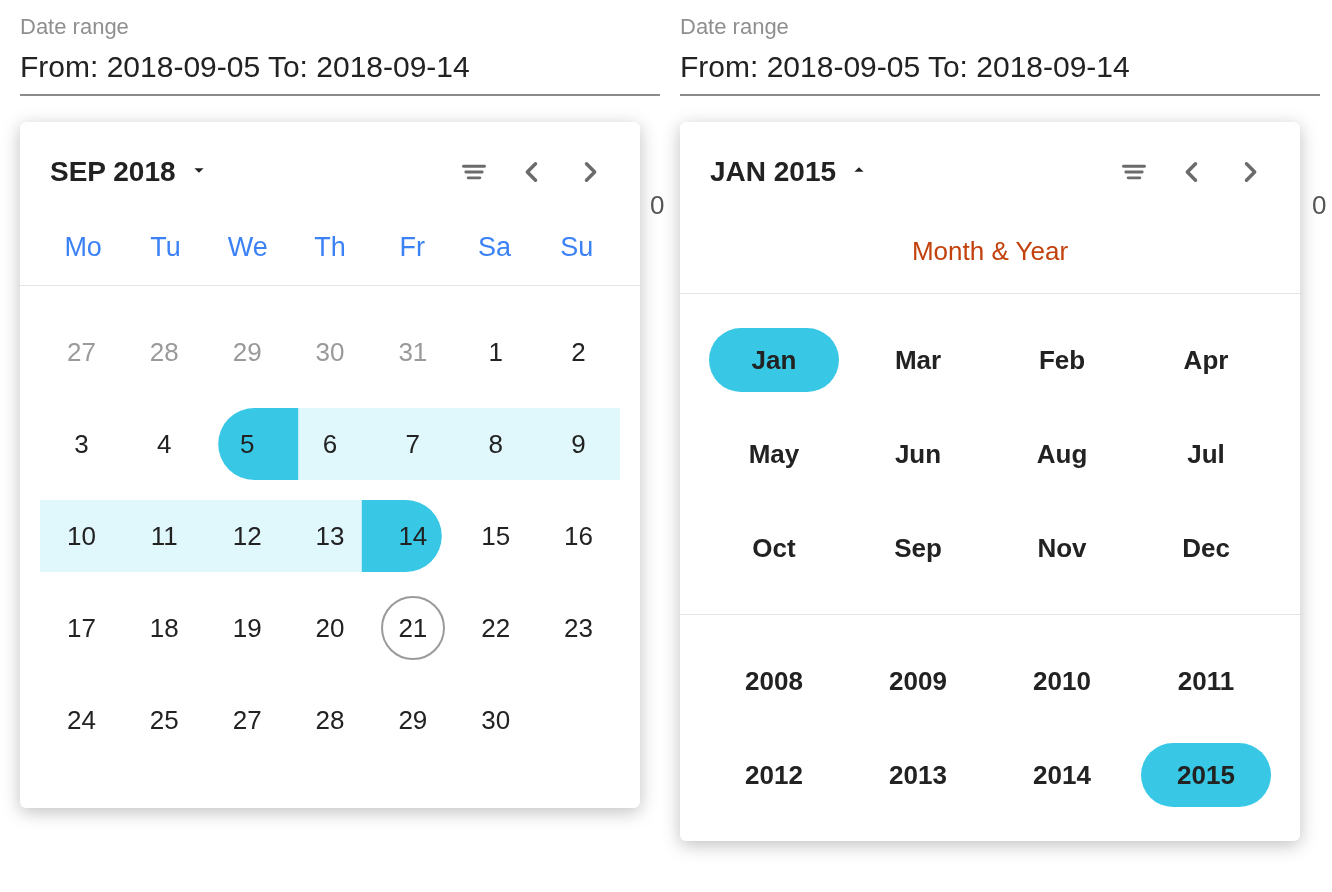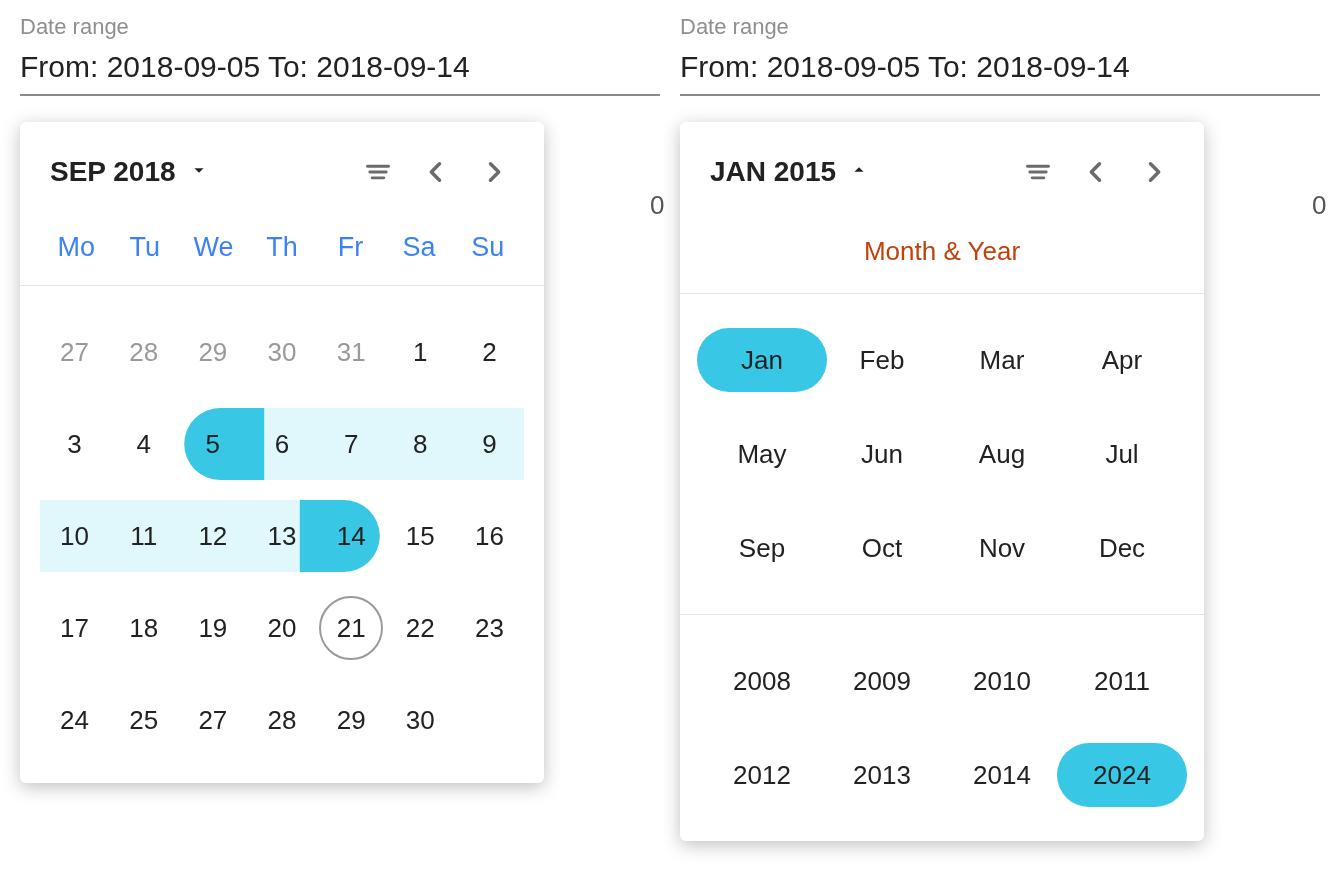--- a/index.html
+++ b/index.html
@@ -26,21 +26,21 @@
   }
   .field-value {
     font-size: 30px;
     color: #222;
     padding-bottom: 10px;
     border-bottom: 2px solid #8b8b8b;
   }
 
   .picker {
     margin-top: 26px;
-    width: 524px;
+    width: 620px;
     background: #fff;
     border-radius: 6px;
     box-shadow: 0 4px 18px rgba(0,0,0,0.25);
     padding: 0;
   }
 
   .picker-header {
     display: flex;
     align-items: center;
     padding: 30px 30px 18px 30px;
@@ -79,21 +79,21 @@
     text-align: center;
     color: #3b82f6;
     font-size: 27px;
   }
 
   
   .cal-grid {
     display: grid;
     grid-template-columns: repeat(7, 1fr);
     row-gap: 0;
-    padding: 20px 20px 17px 20px;
+    padding: 20px 20px 42px 20px;
   }
   .cell {
     position: relative;
     height: 92px;
     display: flex;
     align-items: center;
     justify-content: center;
     font-size: 26px;
     color: #222;
     cursor: pointer;
@@ -146,20 +146,21 @@
   .year-grid { padding-top: 34px; padding-bottom: 34px; }
   .mcell, .ycell {
     height: 64px;
     display: flex;
     align-items: center;
     justify-content: center;
     font-size: 26px;
     color: #222;
     cursor: pointer;
     position: relative;
+    font-weight: bold;
   }
   .pill {
     position: absolute;
     width: 130px; height: 64px;
     background: #38c8e6;
     border-radius: 40px;
     z-index: 0;
   }
   .mcell span, .ycell span { position: relative; z-index: 1; }
 
@@ -373,47 +374,47 @@
       </div>
     </div>
 
     <div class="my-header">Month &amp; Year</div>
     <div class="month-grid" id="month-grid">
         <div class="mcell">
           <div class="pill"></div>
           <span>Jan</span>
         </div>
         <div class="mcell">
+          <span>Mar</span>
+        </div>
+        <div class="mcell">
           <span>Feb</span>
         </div>
         <div class="mcell">
-          <span>Mar</span>
-        </div>
-        <div class="mcell">
           <span>Apr</span>
         </div>
         <div class="mcell">
           <span>May</span>
         </div>
         <div class="mcell">
           <span>Jun</span>
         </div>
         <div class="mcell">
           <span>Aug</span>
         </div>
         <div class="mcell">
           <span>Jul</span>
         </div>
         <div class="mcell">
+          <span>Oct</span>
+        </div>
+        <div class="mcell">
           <span>Sep</span>
         </div>
         <div class="mcell">
-          <span>Oct</span>
-        </div>
-        <div class="mcell">
           <span>Nov</span>
         </div>
         <div class="mcell">
           <span>Dec</span>
         </div>
       </div>
     <div class="year-grid" id="year-grid">
         <div class="ycell">
           <span>2008</span>
         </div>
@@ -430,19 +431,19 @@
           <span>2012</span>
         </div>
         <div class="ycell">
           <span>2013</span>
         </div>
         <div class="ycell">
           <span>2014</span>
         </div>
         <div class="ycell">
           <div class="pill"></div>
-          <span>2024</span>
+          <span>2015</span>
         </div>
       </div>
   </div>
 </div>
 
 <div class="edge-text edge-right">0</div>
 
 </body></html>

